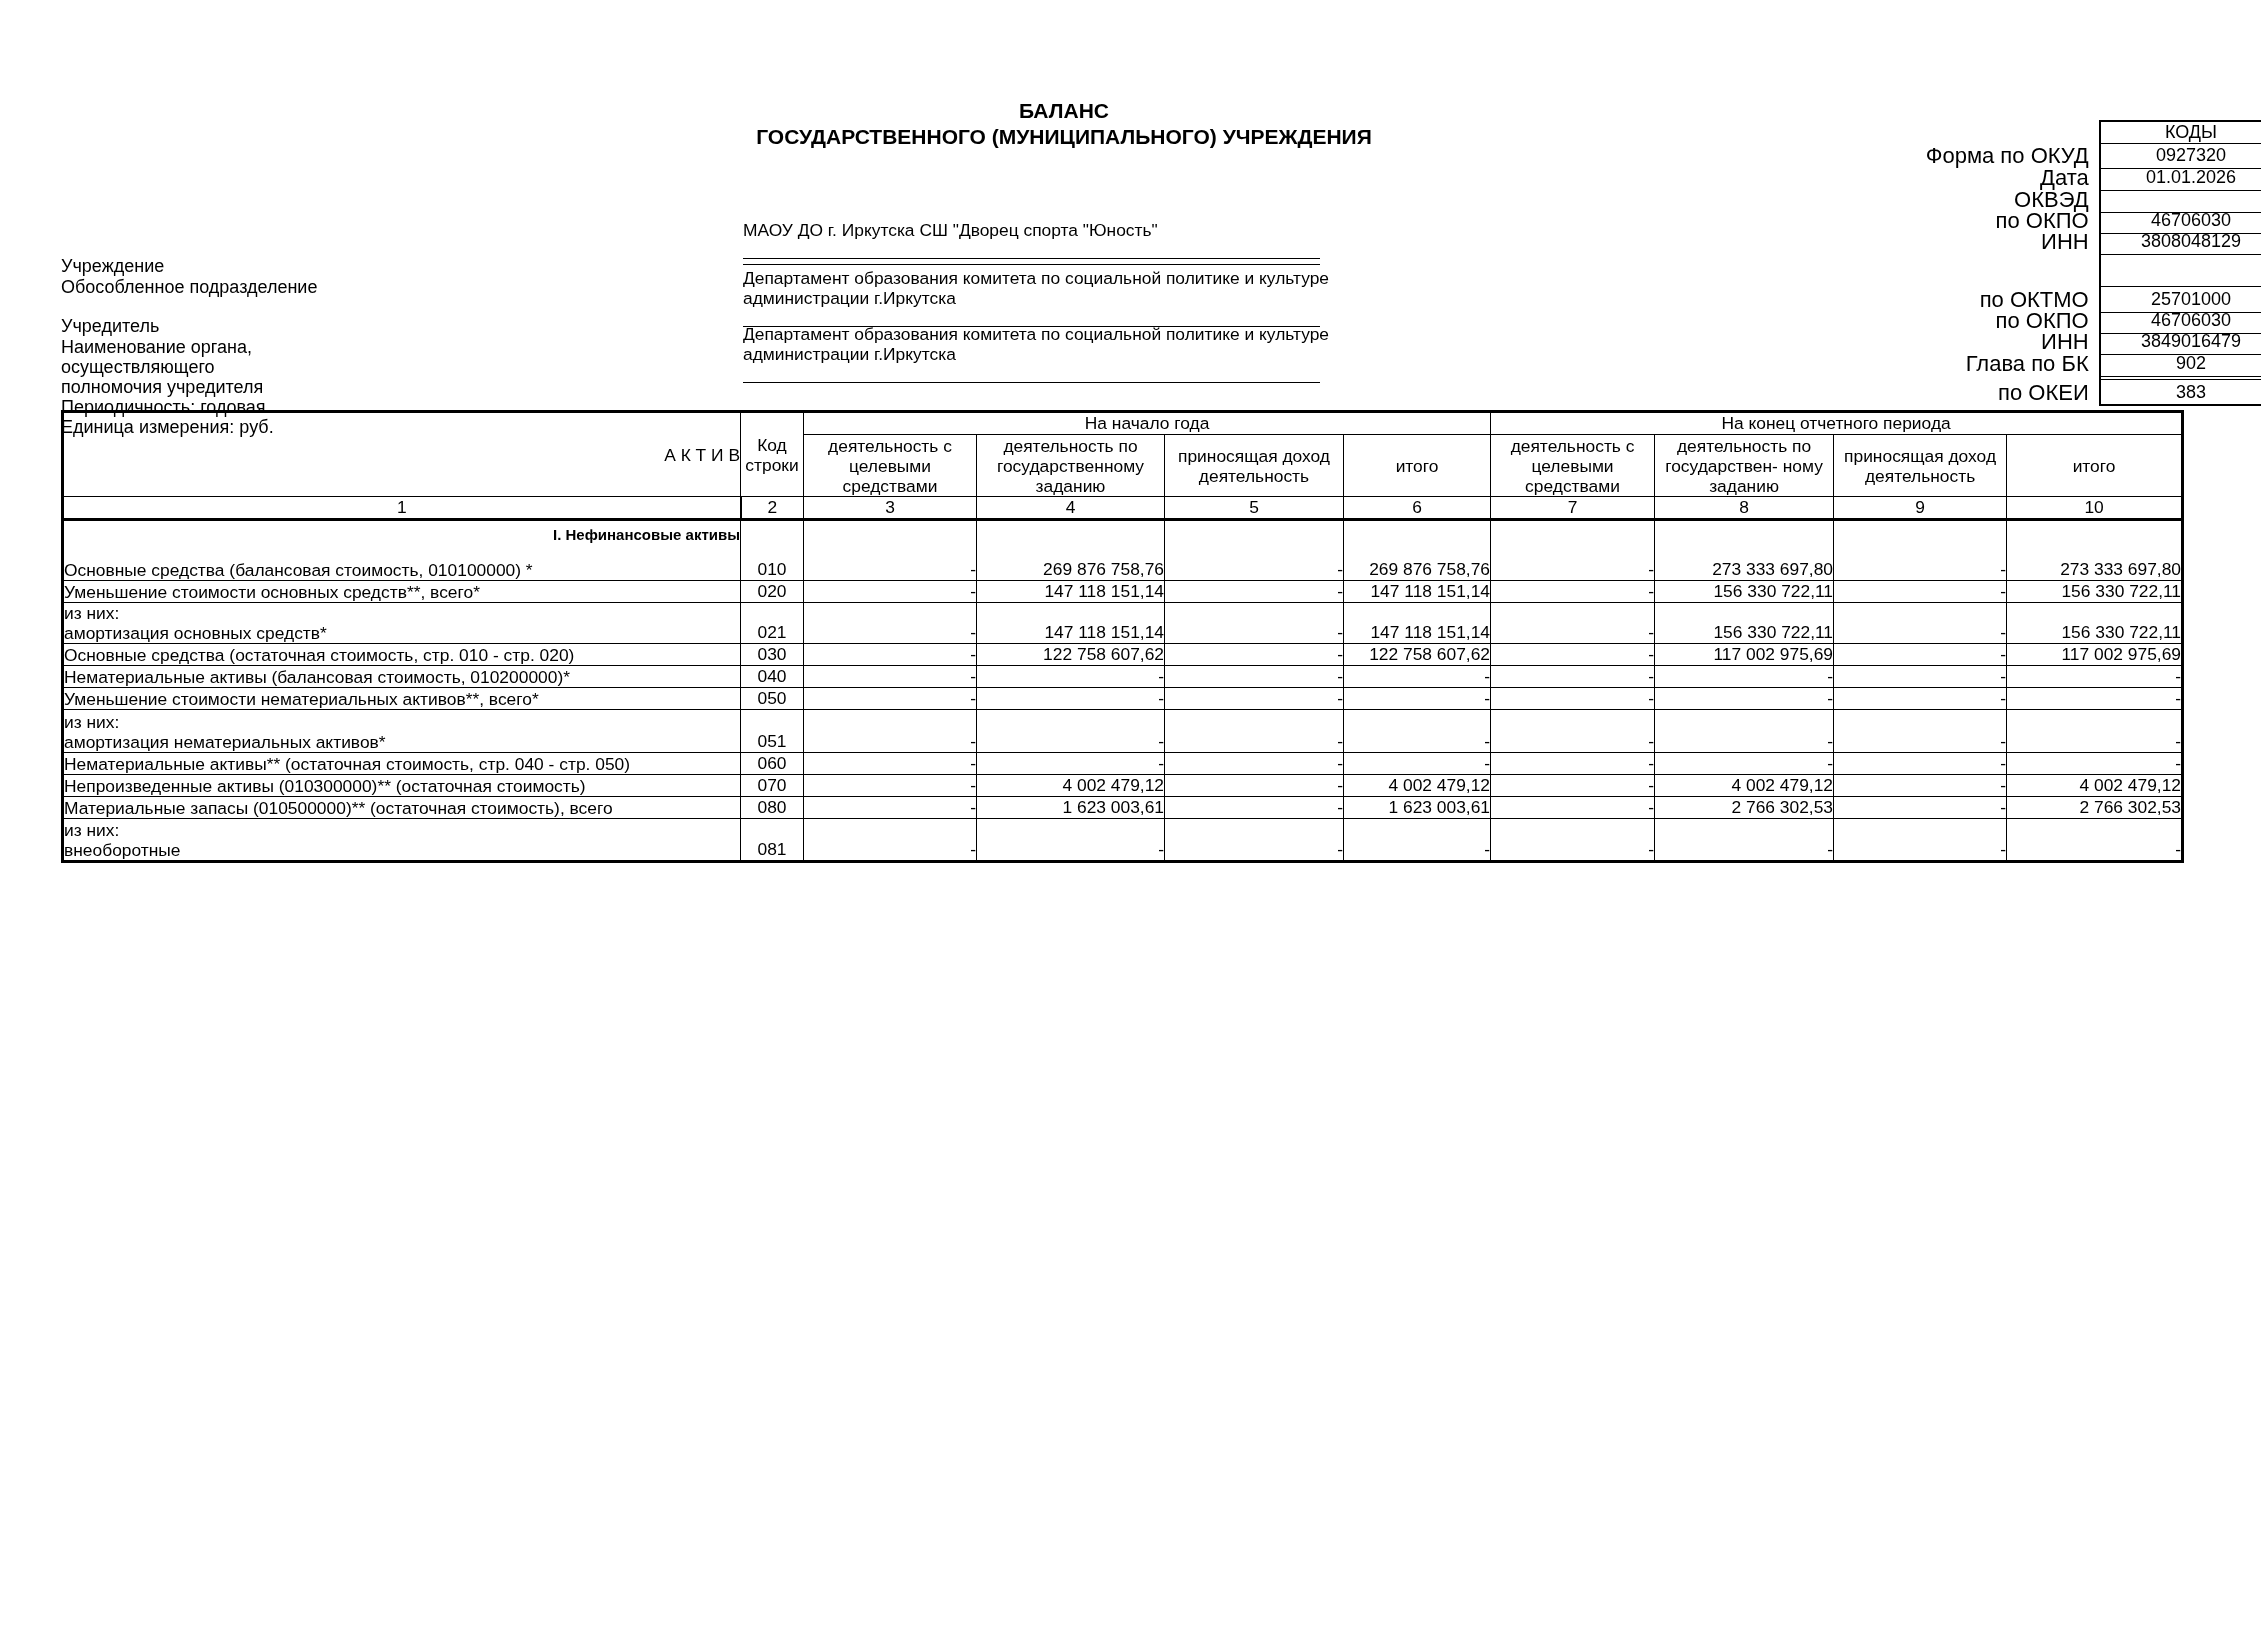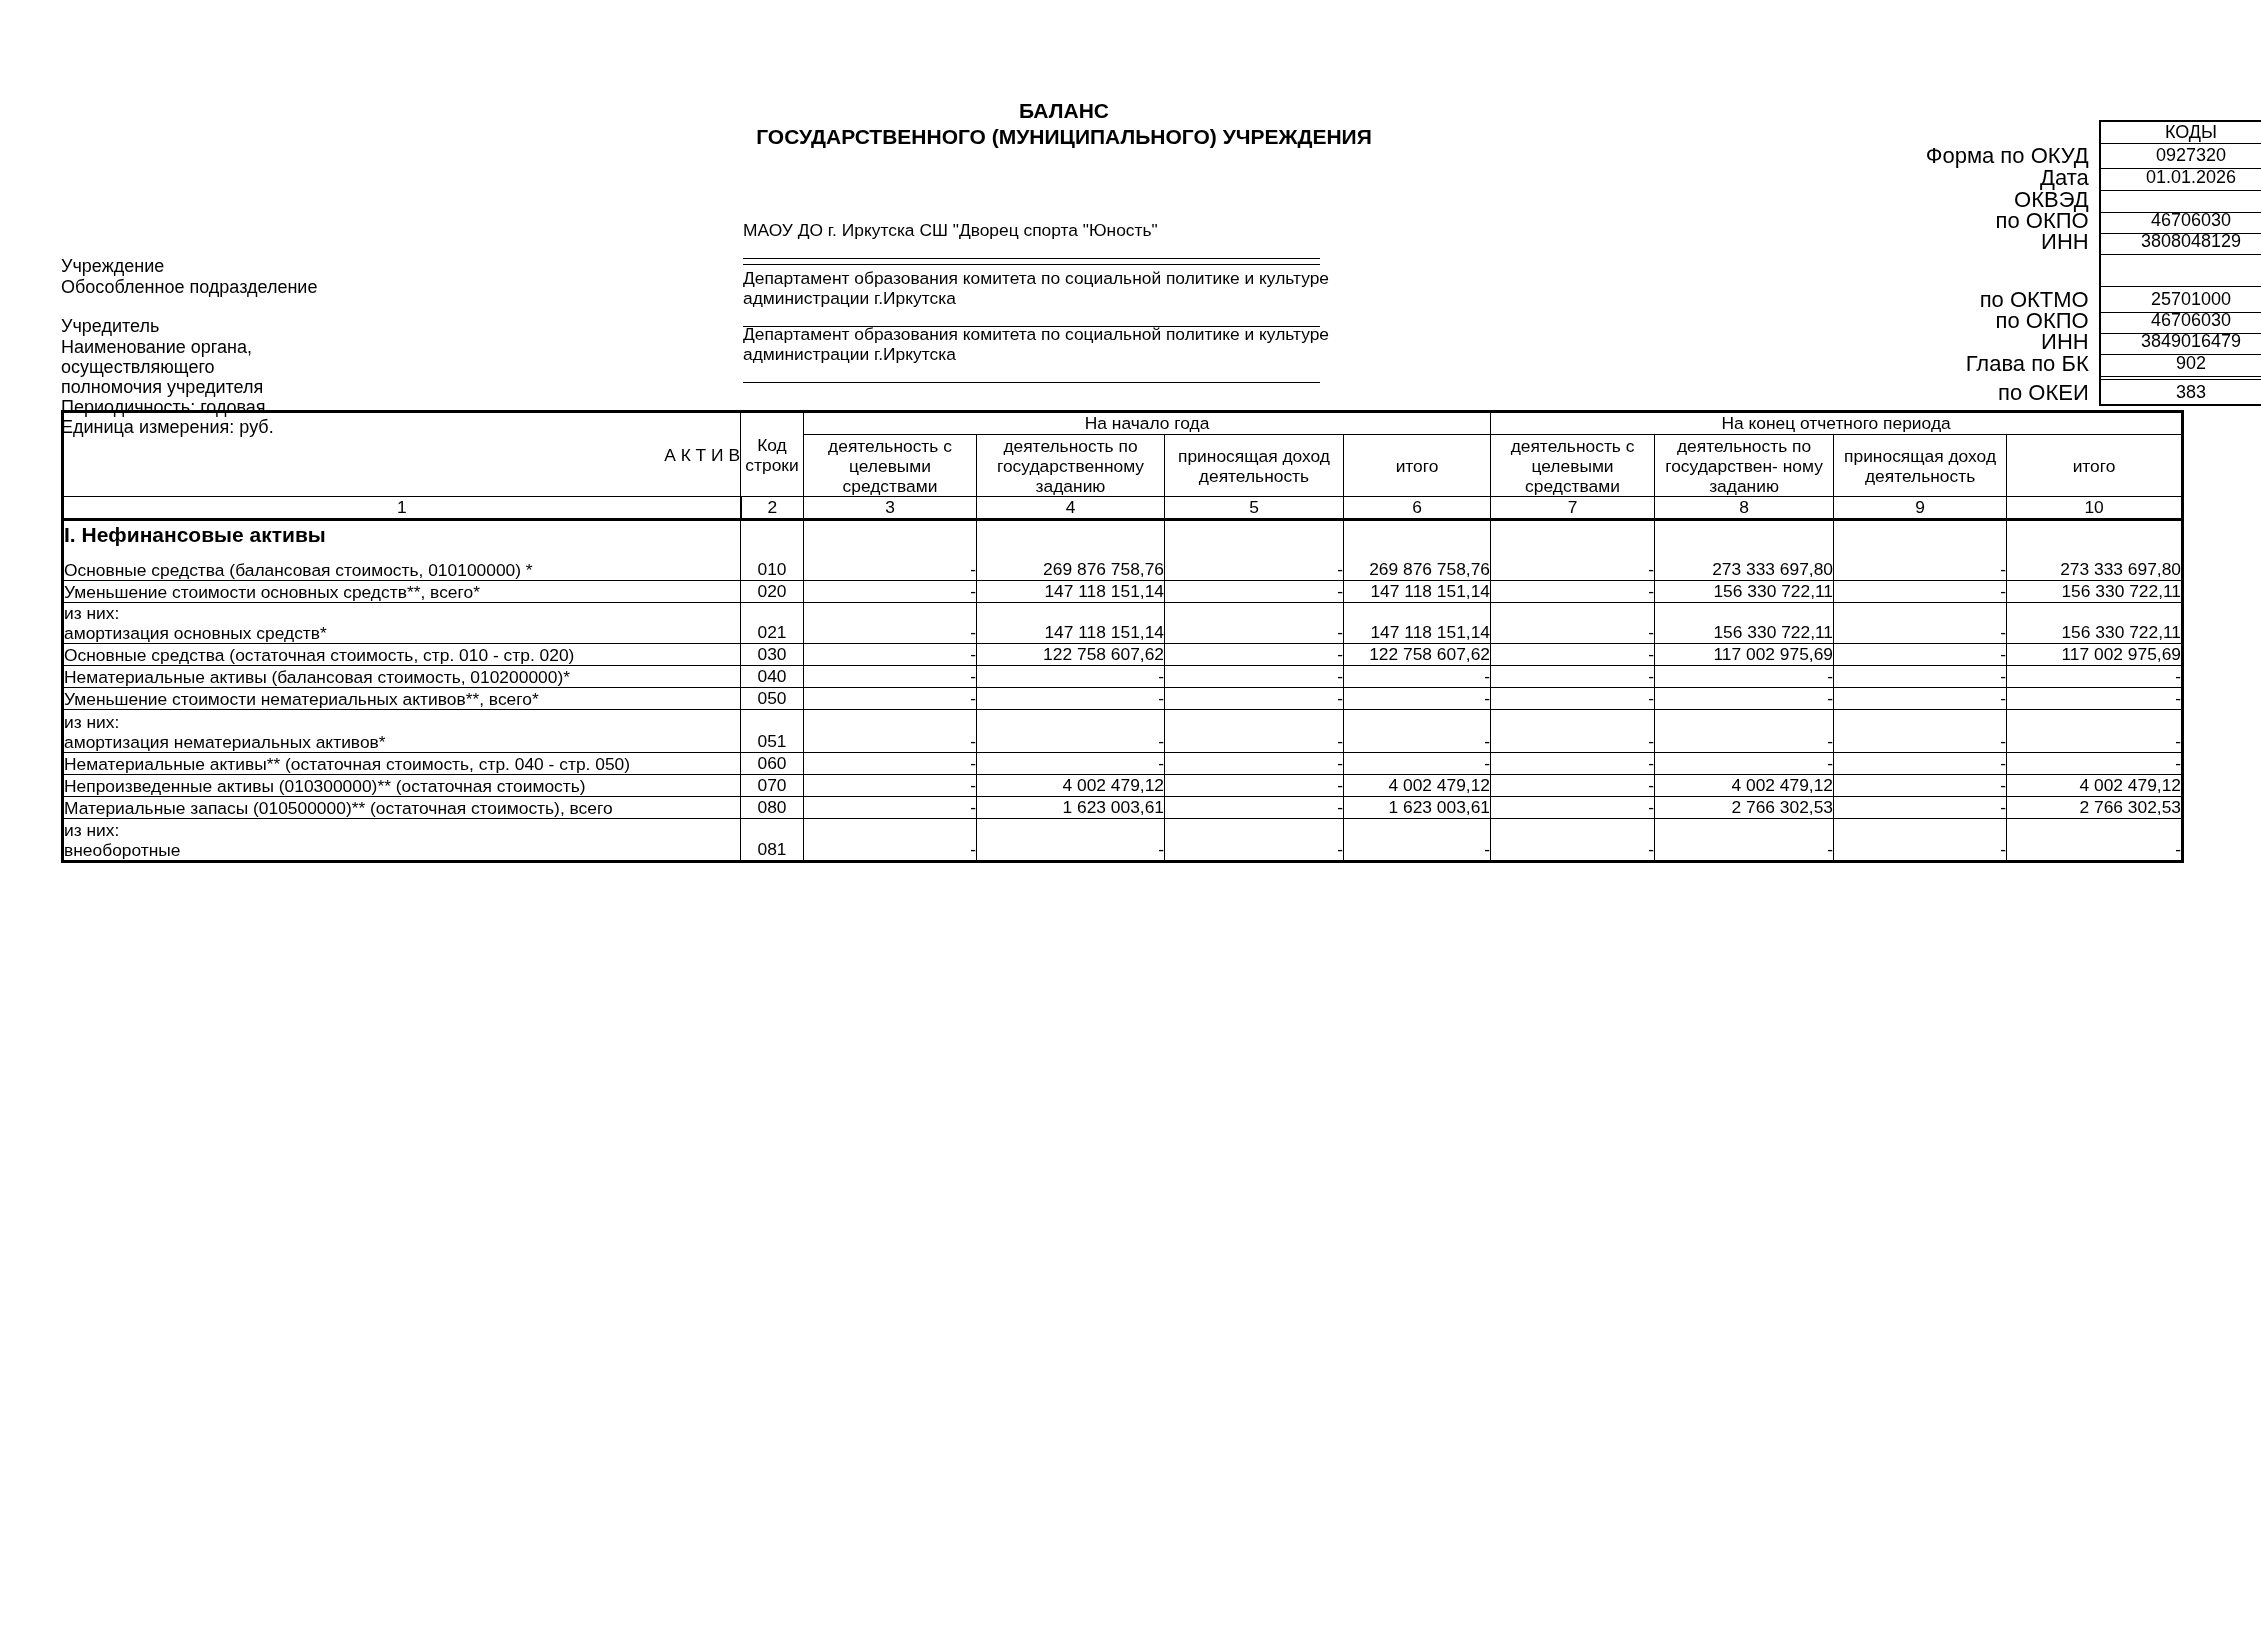--- a/index.html
+++ b/index.html
@@ -34,21 +34,21 @@
     border:3.2px solid #000;
   }
   table.main td{border:1.3px solid #000;padding:0;font-size:17.4px;overflow:hidden;}
   td.th{text-align:center;vertical-align:middle;line-height:20px;padding:1.3px 3.9px;}
   td.th-aktiv{font-size:18.7px;text-align:right;}
   td.grp{text-align:center;vertical-align:middle;font-size:18px;}
   tr.nums td{text-align:center;border-bottom:3.2px solid #000;font-size:17.4px;}
   td.c-label{padding:1.3px 2.6px 1.3px 5.2px;vertical-align:bottom;line-height:20px;text-align:left;}
   td.c-code{text-align:center;vertical-align:bottom;padding-bottom:2.6px;font-size:18px;border-left:2.6px solid #000;}
   td.c-num{text-align:right;vertical-align:bottom;padding:0 5.2px 2.6px 0;}
-  .section{text-align:left;font-weight:bold;font-size:21px;margin:3.9px 0 15.5px 0;}
+  .section{text-align:right;font-weight:bold;font-size:15px;margin:3.9px 0 15.5px 0;}
   .pre{line-height:20px;}
 </style>
 </head>
 <body>
 
 <div class="page">
 
   <div class="title-block">
     <div class="title-main">БАЛАНС</div>
     <div class="title-main">ГОСУДАРСТВЕННОГО (МУНИЦИПАЛЬНОГО) УЧРЕЖДЕНИЯ</div>

